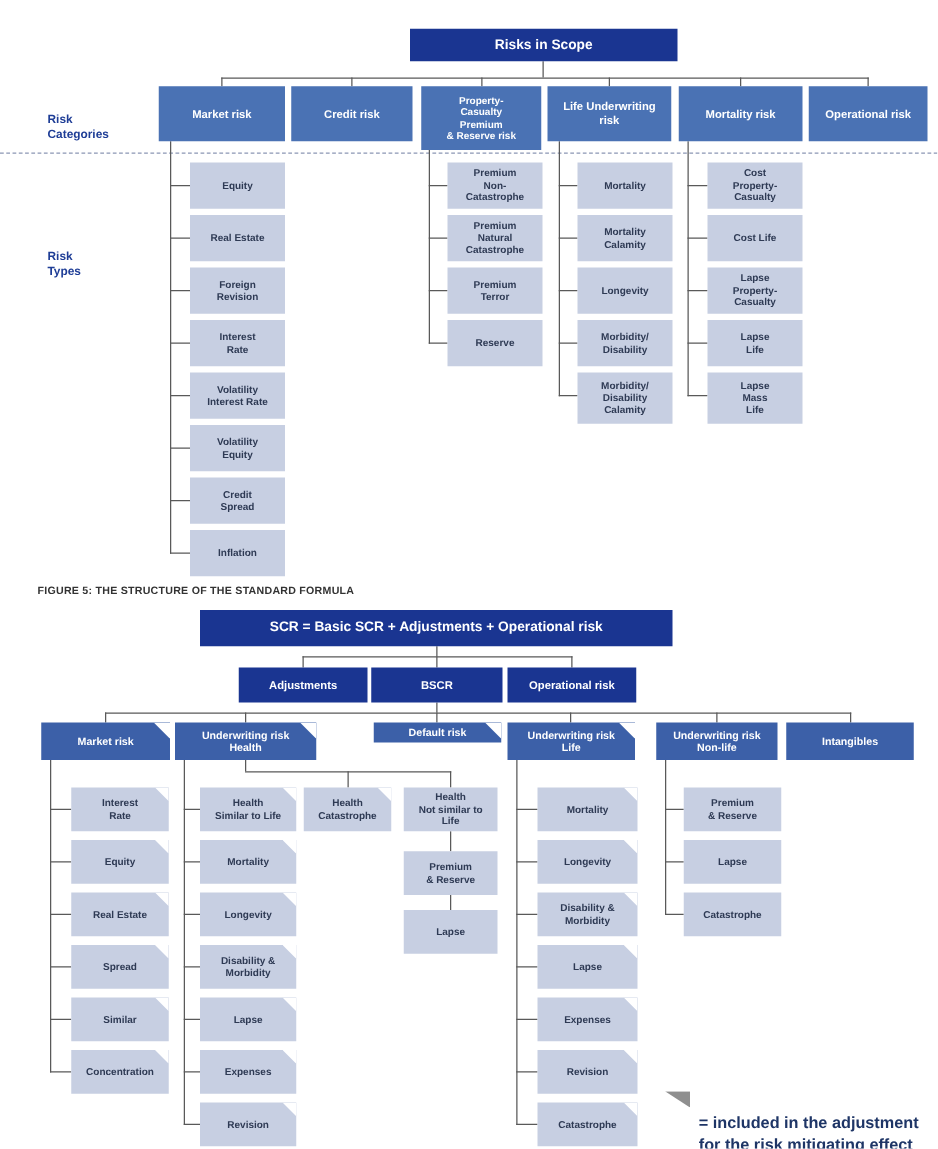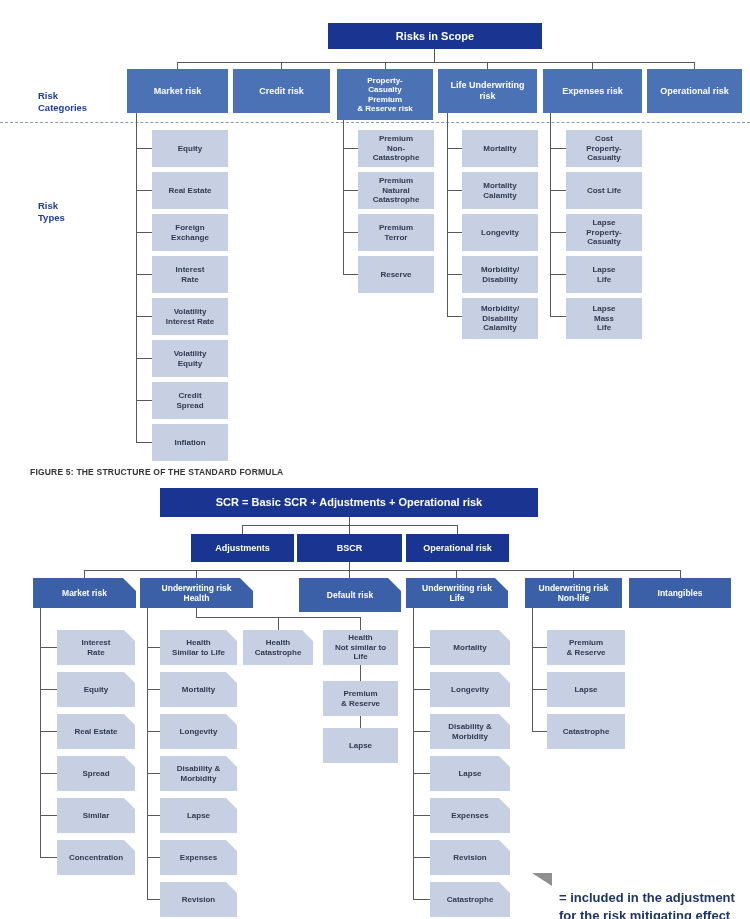--- a/index.html
+++ b/index.html
@@ -106,34 +106,34 @@
         <span class="node-label">Property-
 Casualty
 Premium
 &amp; Reserve risk</span>
       </div>
       <div class="node cat" style="left: 438px; top: 69px; width: 99px; height: 44px; font-size: 9px; justify-content: center;">
         <span class="node-label">Life Underwriting
 risk</span>
       </div>
       <div class="node cat" style="left: 543px; top: 69px; width: 99px; height: 44px; font-size: 9px;">
-        <span class="node-label">Expenses risk</span>
+        <span class="node-label">Mortality risk</span>
       </div>
       <div class="node cat" style="left: 647px; top: 69px; width: 95px; height: 44px; font-size: 9px;">
         <span class="node-label">Operational risk</span>
       </div>
       <div class="node light" style="left: 152px; top: 130px; width: 76px; height: 37px; font-size: 8px;">
         <span class="node-label">Equity</span>
       </div>
       <div class="node light" style="left: 152px; top: 172px; width: 76px; height: 37px; font-size: 8px;">
         <span class="node-label">Real Estate</span>
       </div>
       <div class="node light" style="left: 152px; top: 214px; width: 76px; height: 37px; font-size: 8px;">
         <span class="node-label">Foreign
-Exchange</span>
+Revision</span>
       </div>
       <div class="node light" style="left: 152px; top: 256px; width: 76px; height: 37px; font-size: 8px;">
         <span class="node-label">Interest
 Rate</span>
       </div>
       <div class="node light" style="left: 152px; top: 298px; width: 76px; height: 37px; font-size: 8px;">
         <span class="node-label">Volatility
 Interest Rate</span>
       </div>
       <div class="node light" style="left: 152px; top: 340px; width: 76px; height: 37px; font-size: 8px;">
@@ -265,21 +265,21 @@
       </div>
       <div class="node cat2" style="left: 33px; top: 578px; width: 103px; height: 30px; font-size: 8.5px;">
         <span class="tri"></span>
         <span class="node-label">Market risk</span>
       </div>
       <div class="node cat2" style="left: 140px; top: 578px; width: 113px; height: 30px; font-size: 8.5px;">
         <span class="tri"></span>
         <span class="node-label">Underwriting risk
 Health</span>
       </div>
-      <div class="node cat2" style="left: 299px; top: 578px; width: 102px; height: 34px; font-size: 8.5px;">
+      <div class="node cat2" style="left: 299px; top: 578px; width: 102px; height: 16px; font-size: 8.5px;">
         <span class="tri"></span>
         <span class="node-label">Default risk</span>
       </div>
       <div class="node cat2" style="left: 406px; top: 578px; width: 102px; height: 30px; font-size: 8.5px;">
         <span class="tri"></span>
         <span class="node-label">Underwriting risk
 Life</span>
       </div>
       <div class="node cat2" style="left: 525px; top: 578px; width: 97px; height: 30px; font-size: 8.5px;">
         <span class="node-label">Underwriting risk

